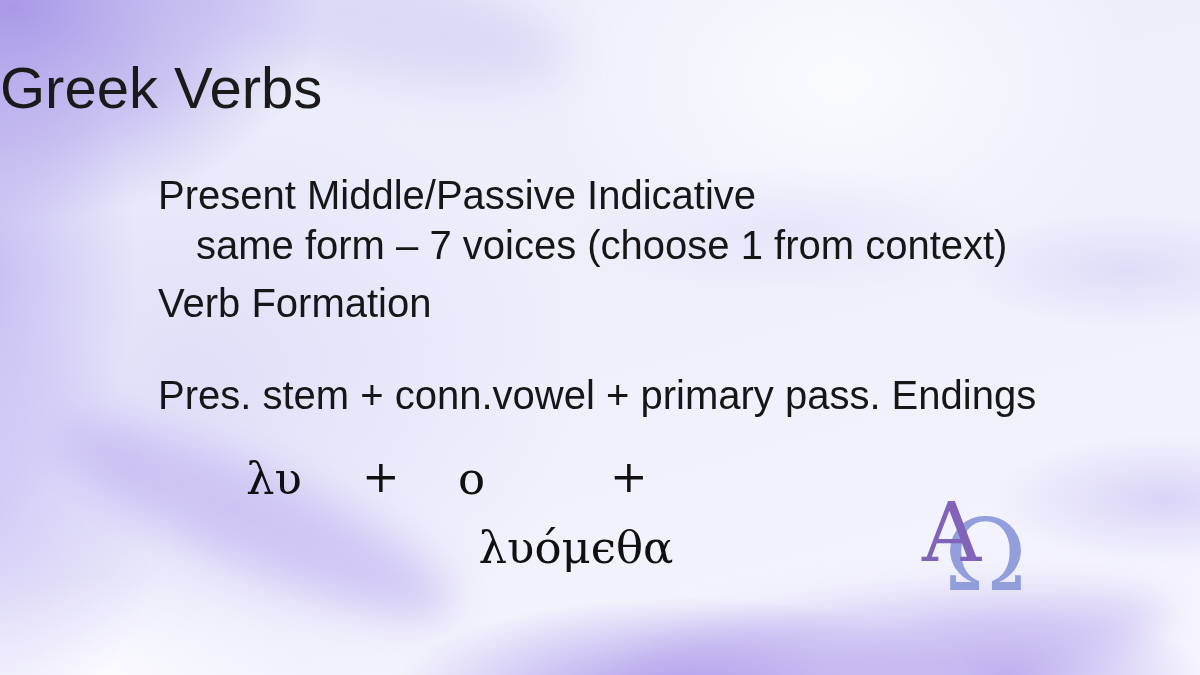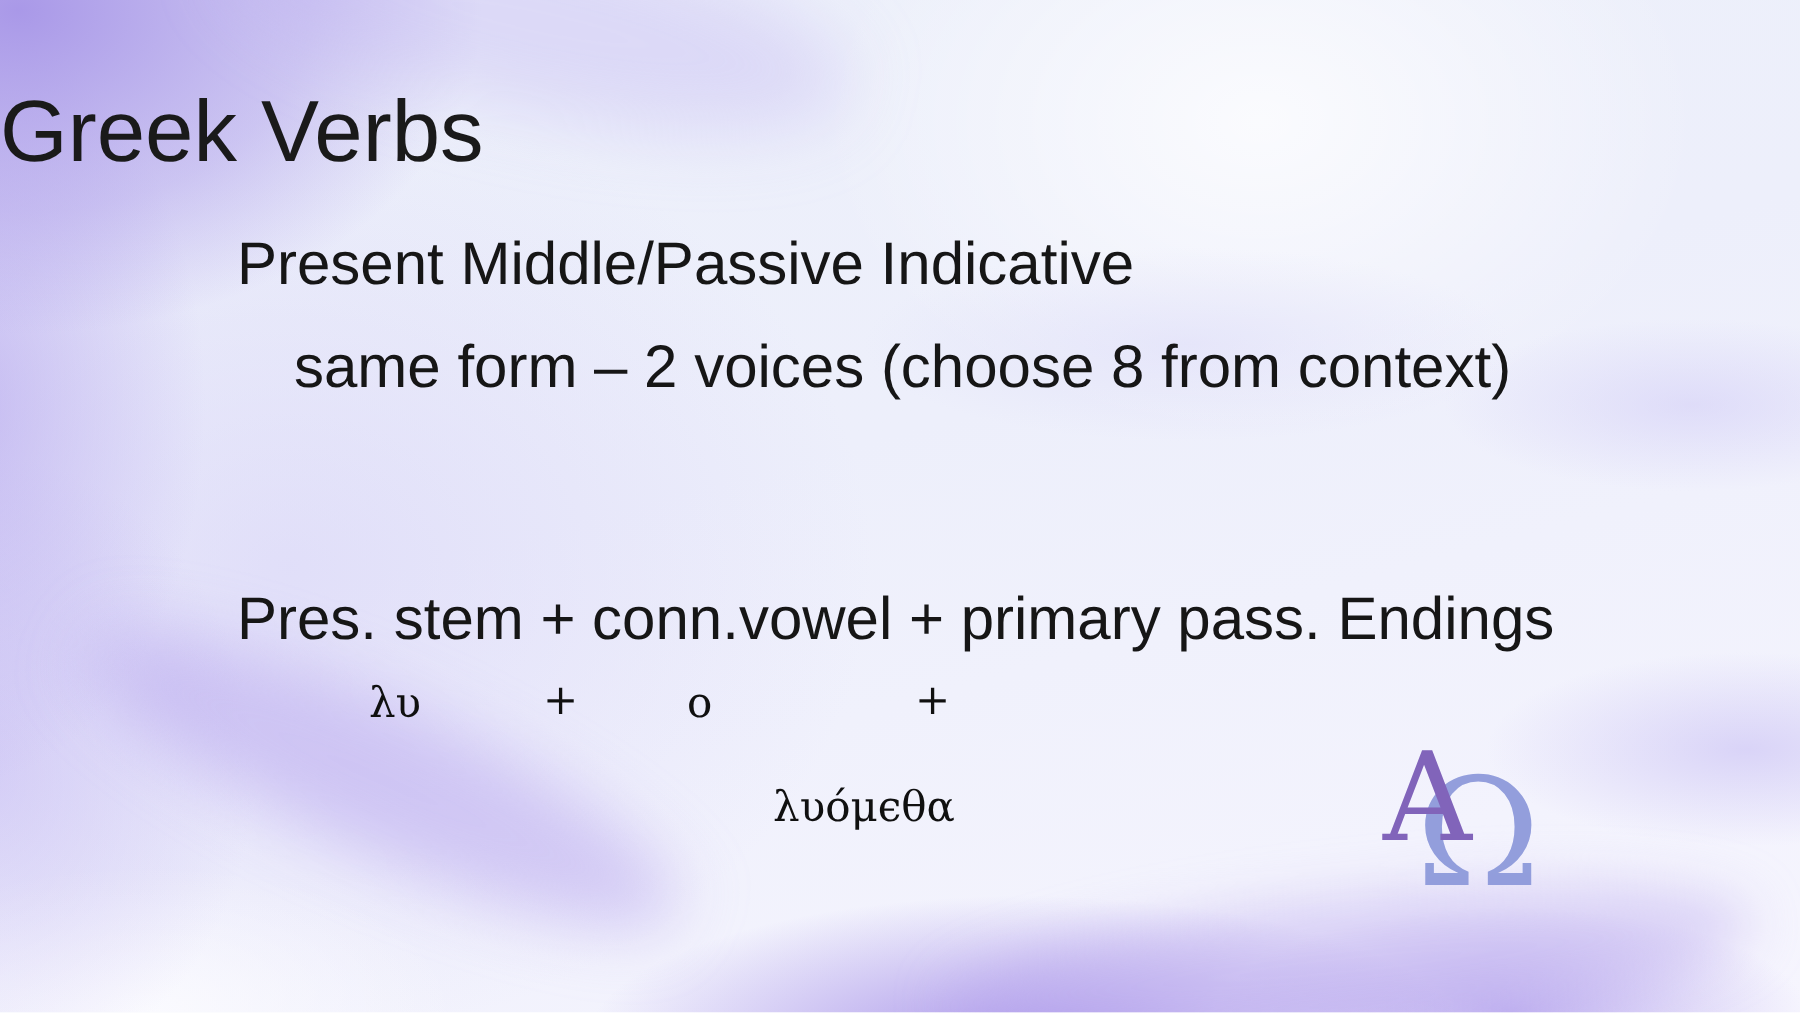--- a/index.html
+++ b/index.html
@@ -47,27 +47,27 @@
     color: #1a1a1a;
     white-space: nowrap;
   }
   .body-line {
     position: absolute;
     left: 158px;
     font-size: 40px;
     color: #161616;
     white-space: nowrap;
   }
-  .line-1 { top: 154px; }
+  .line-1 { top: 173px; }
   .line-2 { top: 223px; left: 196px; }
   .line-3 { top: 281px; }
-  .line-formula { top: 391px; }
+  .line-formula { top: 373px; }
   .greek {
     font-family: "DejaVu Serif", "Liberation Serif", serif;
-    font-size: 28px;
+    font-size: 45px;
     color: #101010;
     position: absolute;
     white-space: nowrap;
   }
   .eq-stem   { left: 246px; top: 452px; }
   .eq-plus-1 { left: 362px; top: 450px; }
   .eq-vowel  { left: 458px; top: 452px; }
   .eq-plus-2 { left: 610px; top: 450px; }
   .eq-ending { left: 792px; top: 452px; }
   .eq-result { left: 576px; top: 521px; transform: translateX(-50%); }
@@ -85,21 +85,22 @@
 
 <div class="slide">
 
   <div class="streak streak-1"></div>
   <div class="streak streak-2"></div>
   <div class="streak streak-3"></div>
 
   <h1 class="title">Greek Verbs</h1>
 
   <div class="body-line line-1">Present Middle/Passive Indicative</div>
-  <div class="body-line line-2">same form – 2 voices (choose 8 from context)</div>
+  <div class="body-line line-2">same form – 7 voices (choose 1 from context)</div>
+  <div class="body-line line-3">Verb Formation</div>
   <div class="body-line line-formula">Pres. stem + conn.vowel + primary pass. Endings</div>
 
   <span class="greek eq-stem">λυ</span>
   <span class="greek eq-plus-1">+</span>
   <span class="greek eq-vowel">ο</span>
   <span class="greek eq-plus-2">+</span>
   <span class="greek eq-result">λυόμϵθα</span>
 
   <span class="logo-glyph logo-alpha" style="color: rgb(129, 100, 186);">Α</span>
   <span class="logo-glyph logo-omega" style="color: rgb(142, 154, 219);">Ω</span>

